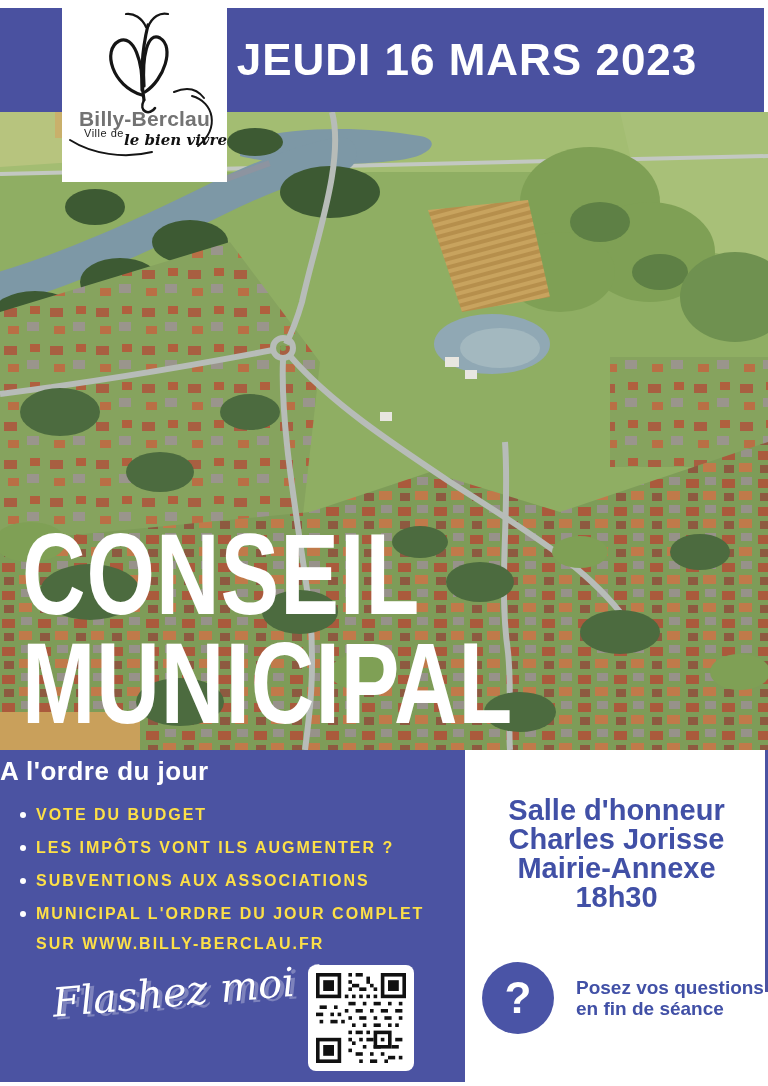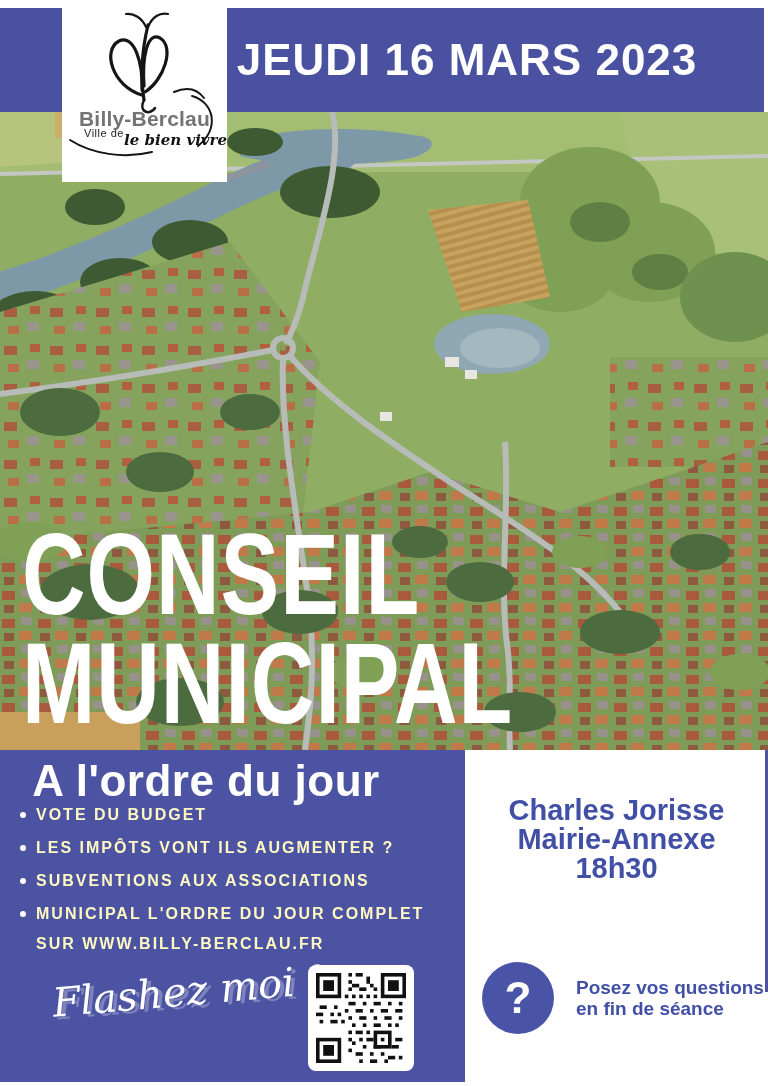--- a/index.html
+++ b/index.html
@@ -27,24 +27,24 @@
     font-family:"DejaVu Serif",serif;font-style:italic;font-weight:bold;font-size:15px;color:#121212;}
 
   
   .photo{position:absolute;left:0;top:112px;width:768px;height:638px;overflow:hidden;}
   .photo svg.scene{display:block;width:768px;height:638px;}
   .headline{position:absolute;left:22px;top:408px;color:#ffffff;font-weight:bold;font-size:88px;
     line-height:84px;letter-spacing:1px;transform:scaleY(1.3);transform-origin:0 0;white-space:nowrap;}
 
   
   .bottom{position:absolute;left:0;top:750px;width:768px;height:332px;background:var(--section-blue);}
-  .agenda-title{position:absolute;left:0;top:6px;width:412px;text-align:center;color:#ffffff;
-    font-weight:bold;font-size:44px;letter-spacing:.5px;}
+  .agenda-title{position:absolute;left:0;top:6px;width:412px;text-align:left;color:#ffffff;
+    font-weight:bold;font-size:26px;letter-spacing:.5px;}
   .agenda-list{position:absolute;left:20px;top:50px;width:438px;list-style:none;}
-  .agenda-list li{position:relative;padding-left:16px;color:#fef9c3;font-weight:bold;font-size:16px;
+  .agenda-list li{position:relative;padding-left:16px;color:#fde047;font-weight:bold;font-size:16px;
     letter-spacing:2px;line-height:30px;margin-bottom:3px;}
   .agenda-list li .dot{position:absolute;left:0;top:12px;width:6px;height:6px;border-radius:50%;background:#ffffff;}
   .flashez{position:absolute;left:52px;top:218px;font-family:"DejaVu Serif",serif;font-style:italic;
     font-size:40px;color:#ffffff;transform:rotate(-5deg);white-space:nowrap;
     text-shadow:4px 3px 0 rgba(255,255,255,0.28);}
   .qr-box{position:absolute;left:308px;top:215px;width:106px;height:106px;background:#ffffff;border-radius:8px;padding:8px;}
   .qr-box svg{display:block;width:90px;height:90px;}
 
   
   .venue-panel{position:absolute;left:465px;top:750px;width:303px;height:336px;background:#ffffff;}
@@ -280,20 +280,21 @@
             <rect x="15" y="24" width="2" height="1"></rect>
           <rect x="19" y="24" width="1" height="1"></rect>
             <rect x="23" y="23" width="1" height="1"></rect>
         </g>
       </svg>
     </div>
   </div>
 
   <div class="venue-panel">
     <div class="venue-lines">
+      <div>Salle d'honneur</div>
       <div>Charles Jorisse</div>
       <div>Mairie-Annexe</div>
       <div>18h30</div>
     </div>
     <div class="question-row">
       <div class="q-circle">?</div>
       <div class="q-text">Posez vos questions en fin de séance</div>
     </div>
   </div>
 

